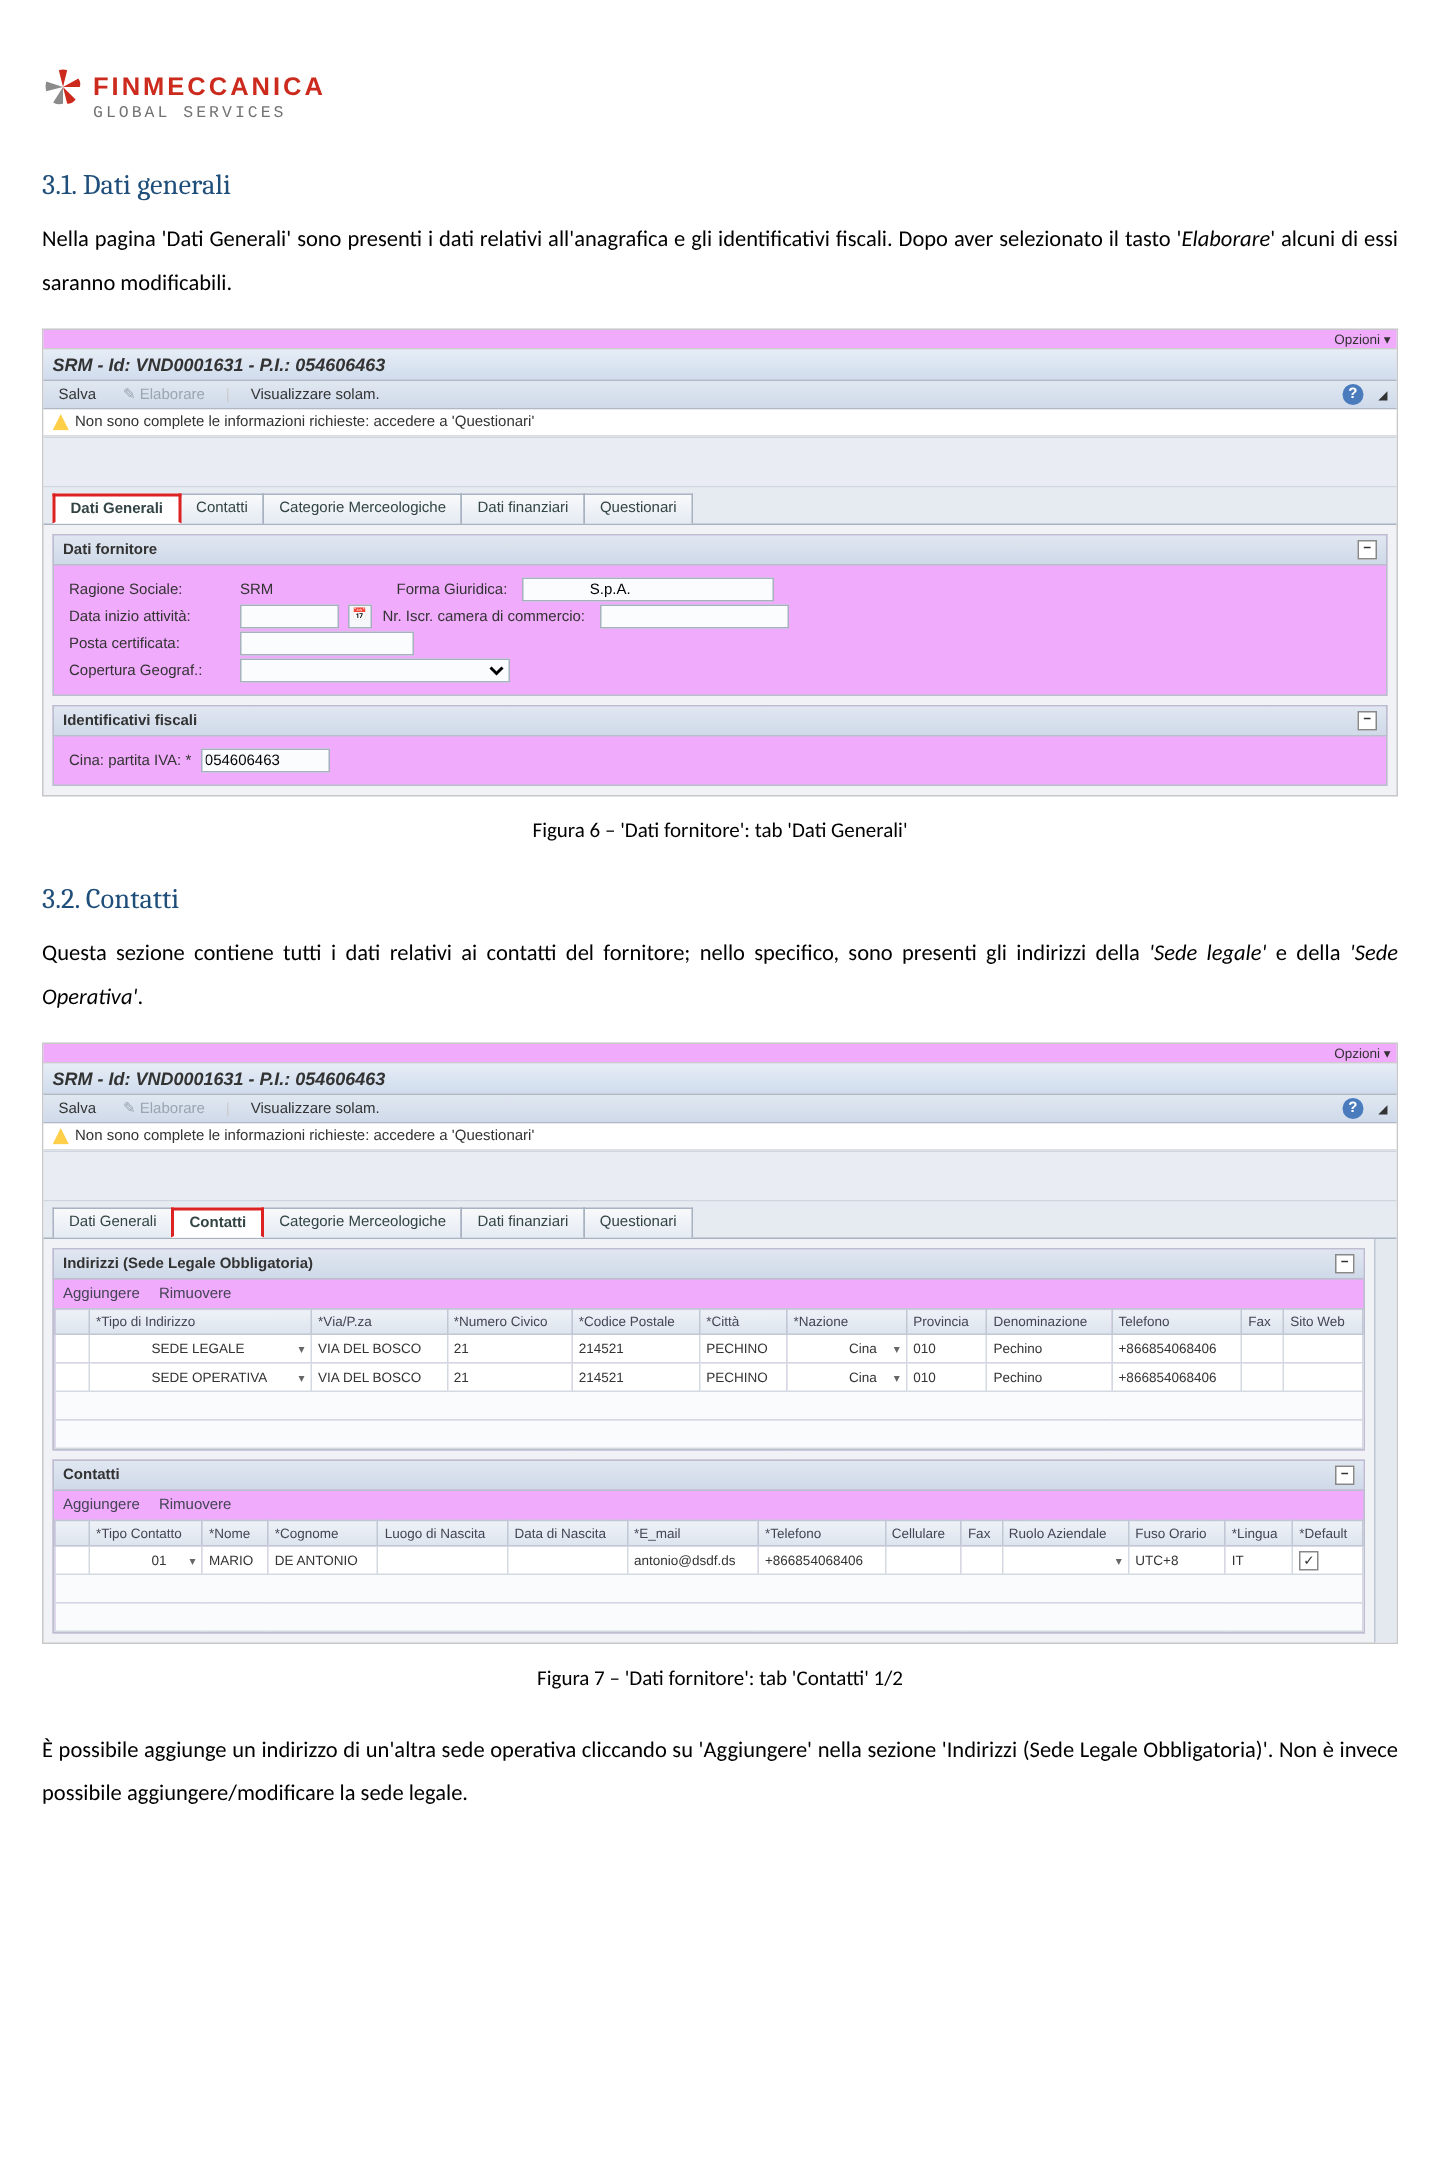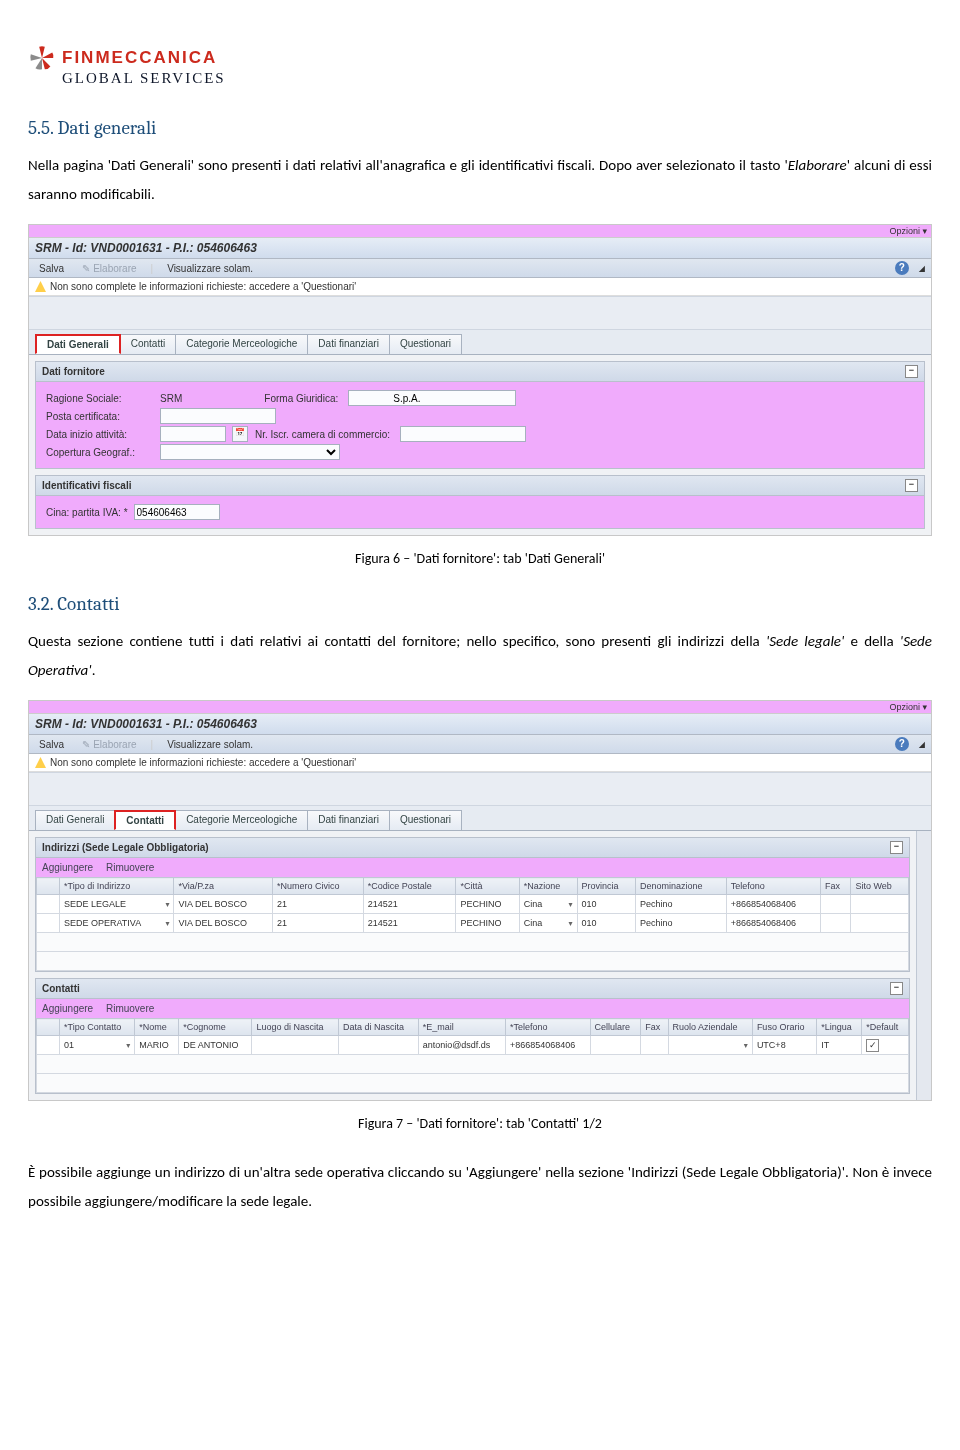--- a/index.html
+++ b/index.html
@@ -16,24 +16,24 @@
     width: 28px; height: 28px; position: relative;
   }
   .logo-brand {
     font-family: "Arial Narrow", Arial, sans-serif;
     font-weight: bold;
     letter-spacing: 2px;
     font-size: 17px;
     color: #cc2a1d;
   }
   .logo-sub {
-    font-family: Liberation Serif, serif;
+    font-family: Liberation Mono, monospace;
     letter-spacing: 2px;
-    font-size: 15px;
-    color: #0f172a;
+    font-size: 11px;
+    color: #737373;
     margin-left: 34px;
     margin-top: -2px;
   }
   h2.sec {
     font-family: Cambria, Georgia, serif;
     color: #1e4e79;
     font-size: 19px;
     margin: 22px 0 12px 0;
     font-weight: normal;
   }
@@ -151,21 +151,21 @@
   }
   .ss-table td {
     border: 1px solid #d4d9e1;
     padding: 2px 4px;
     background: #fff;
     height: 14px;
   }
   .ss-table td.empty { background: #fafbfc; }
   .ss-actions { padding: 4px 6px; font-size: 10px; color: #445; }
   .ss-actions span { margin-right: 10px; }
-  .dropdown-cell { display: flex; justify-content: space-between; align-items: flex-end; }
+  .dropdown-cell { display: flex; justify-content: space-between; align-items: flex-end; margin-left: 37px; }
   .dd-arrow { font-size: 8px; color: #666; }
   .scroll-hint { width: 14px; background: #e4e8ef; border-left: 1px solid #c0c8d4; }
   .ss-contatti-wrap { display: flex; }
   .ss-contatti-main { flex: 1; }
   .date-icon { width:14px; height:14px; border:1px solid #a6b0be; background:#f5f7fa; display:inline-block; font-size:8px; text-align:center; line-height:12px; color:#556; }
   .chk { width:11px; height:11px; border:1px solid #888; background:#fff; display:inline-block; font-size:9px; text-align:center; line-height:10px; }
 </style>
 </head>
 <body>
 
@@ -183,21 +183,21 @@
           <path d="M15 15 L8 26 Q11 28 15 27 Z"></path>
         </g>
       </svg>
     </span>
     <span class="logo-brand">FINMECCANICA</span>
   </div>
   <div class="logo-sub">GLOBAL SERVICES</div>
 </div>
 
 <h2 class="sec">
-  <span>5.5.</span>
+  <span>3.1.</span>
   <span>Dati generali</span>
 </h2>
 <p class="body">
   Nella pagina 'Dati Generali' sono presenti i dati relativi all'anagrafica e gli identificativi fiscali. Dopo aver selezionato il tasto '<i>Elaborare</i>' alcuni di essi saranno modificabili.
 </p>
 
 <div class="screenshot">
   <div class="ss-opts"><span>Opzioni ▾</span></div>
   <div class="ss-title">SRM - Id: VND0001631 - P.I.: 054606463</div>
   <div class="ss-toolbar">
@@ -226,29 +226,29 @@
       <span class="collapse-box">−</span>
     </div>
     <div class="ss-form">
       <div class="ss-row">
         <label>Ragione Sociale:</label>
         <span>SRM</span>
         <span class="lbl2">Forma Giuridica:</span>
         <input class="ss-inp" style="width: 120px; padding-left: 44px;" value="S.p.A.">
       </div>
       <div class="ss-row">
-        <label>Posta certificata:</label>
-        <input class="ss-inp" style="width: 110px;">
-      </div>
-      <div class="ss-row">
         <label>Data inizio attività:</label>
         <input class="ss-inp" style="width: 60px;">
         <span class="date-icon">📅</span>
         <span class="lbl2" style="width:136px">Nr. Iscr. camera di commercio:</span>
         <input class="ss-inp" style="width: 120px;">
+      </div>
+      <div class="ss-row">
+        <label>Posta certificata:</label>
+        <input class="ss-inp" style="width: 110px;">
       </div>
       <div class="ss-row">
         <label>Copertura Geograf.:</label>
         <select class="ss-sel" style="width:180px"><option></option></select>
       </div>
     </div>
   </div>
   <div class="ss-panel">
     <div class="ss-panel-hd">
       <span>Identificativi fiscali</span>

